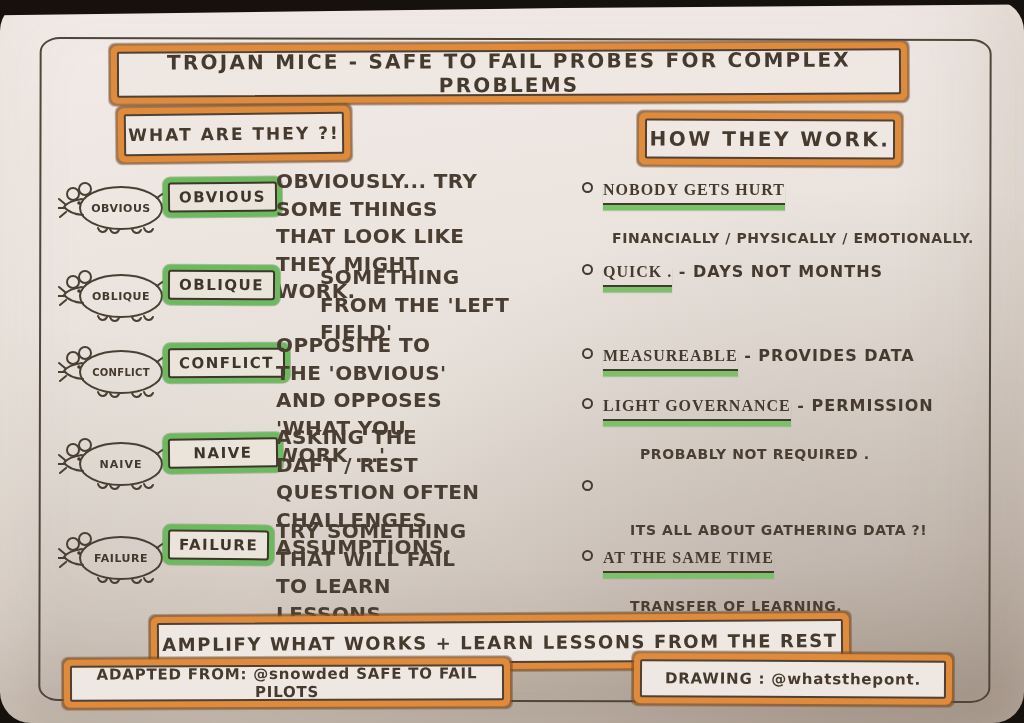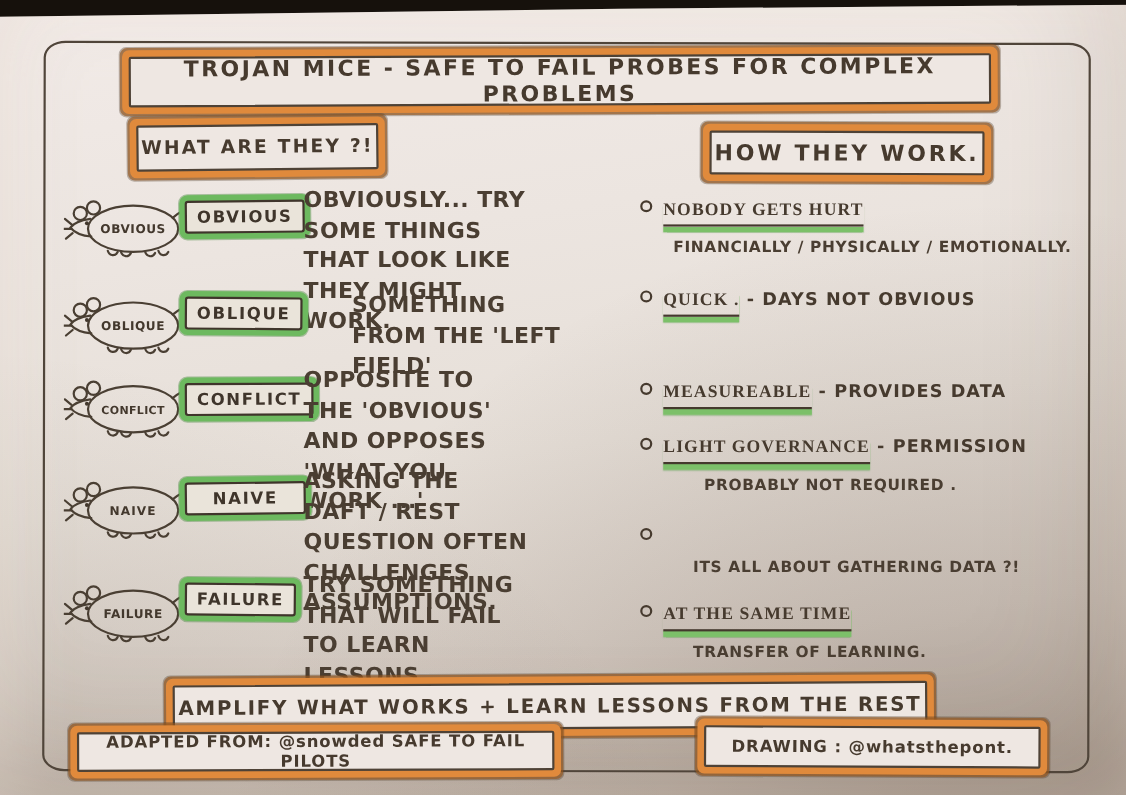--- a/index.html
+++ b/index.html
@@ -10,20 +10,21 @@
     -webkit-font-smoothing:antialiased;
   }
   .paper{
     position:absolute;inset:0;
     clip-path:polygon(0% 2.1%,55% 1.1%,100% 0.6%,100% 100%,0% 100%);
     background:
       radial-gradient(ellipse at 88% 115%, rgba(70,50,35,0.30), rgba(0,0,0,0) 55%),
       radial-gradient(ellipse at -5% 120%, rgba(70,55,40,0.18), rgba(0,0,0,0) 45%),
       linear-gradient(172deg,#f2ebe8 0%,#ece5e0 30%,#e6dfd8 55%,#dcd3cb 78%,#c9beb4 100%);
     box-shadow:inset -30px -50px 110px rgba(90,65,45,0.14), inset 15px 12px 55px rgba(255,245,238,0.35);
+    border-radius:31px;
   }
   .frame{
     position:absolute;left:39px;top:38px;right:33px;bottom:21px;
     border:2.5px solid #50453a;border-radius:20px/15px;
     transform:rotate(0.12deg);
   }
   .obox{
     position:absolute;display:flex;align-items:center;justify-content:center;
     background:#eee7e2;border:2px solid #4e4236;border-radius:2px;
     box-shadow:0 0 0 6px #e08a3c, 0 0 0 8px rgba(150,88,30,0.65), 0 0 0 9px rgba(80,60,40,0.35);
@@ -49,21 +50,21 @@
     display:inline-block;width:7px;height:7px;border:2px solid #463a2e;border-radius:50%;
     margin-right:10px;vertical-align:2px;
   }
   .hl{
     display:inline-block;padding-bottom:4px;
     border-bottom:2.5px solid #44392d;
     box-shadow:0 5px 0 #7cc069, 0 6px 1px rgba(110,170,95,0.5);
     font-family:Liberation Serif, serif;
   }
   .detail{
-    font-size:14px;letter-spacing:0.6px;margin:11px 0 0 30px;color:#4a3e32;white-space:nowrap;
+    font-size:14px;letter-spacing:0.6px;margin:25px 0 0 30px;color:#4a3e32;white-space:nowrap;
   }
   .title-box{left:117px;top:50px;width:780px;height:42px;font-size:20px;letter-spacing:2.2px;transform:rotate(-0.25deg);}
   .left-header{left:124px;top:113px;width:216px;height:38px;font-size:17px;letter-spacing:2px;transform:rotate(-0.6deg);}
   .right-header{left:645px;top:119px;width:246px;height:36px;font-size:20px;letter-spacing:2.5px;transform:rotate(0.2deg);}
   .banner{left:157px;top:621px;width:682px;height:38px;font-size:18px;letter-spacing:1.6px;transform:rotate(-0.35deg);}
   .credit-l{left:70px;top:665px;width:430px;height:32px;font-size:15px;letter-spacing:0.8px;transform:rotate(-0.2deg);}
   .credit-r{left:640px;top:660px;width:302px;height:34px;font-size:15px;letter-spacing:0.8px;transform:rotate(0.3deg);}
   svg .st{stroke:#4a3f33;stroke-width:2;fill:none;stroke-linecap:round;}
   svg text{fill:#43382d;font-weight:bold;font-family:"DejaVu Sans",sans-serif;}
 </style>
@@ -174,21 +175,21 @@
     </div>
     <div class="desc">TRY SOMETHING THAT WILL FAIL TO LEARN LESSONS .</div>
   </div>
 
   <div class="bullet" style="top:180px;">
     <div class="b-line"><span class="dot"></span><span class="hl">NOBODY GETS HURT</span> <span></span></div>
     <div class="detail">FINANCIALLY / PHYSICALLY / EMOTIONALLY.</div>
   </div>
 
   <div class="bullet" style="top:262px;">
-    <div class="b-line"><span class="dot"></span><span class="hl">QUICK .</span> <span>-  DAYS NOT OBVIOUS</span></div>
+    <div class="b-line"><span class="dot"></span><span class="hl">QUICK .</span> <span>-  DAYS NOT MONTHS</span></div>
     <div class="detail"></div>
   </div>
 
 
   <div class="bullet" style="top:396px;">
     <div class="b-line"><span class="dot"></span><span class="hl">LIGHT GOVERNANCE</span> <span>-  PERMISSION</span></div>
     <div class="detail" style="margin-left:58px;">PROBABLY NOT REQUIRED .</div>
   </div>
 
   <div class="bullet" style="top:346px;">

